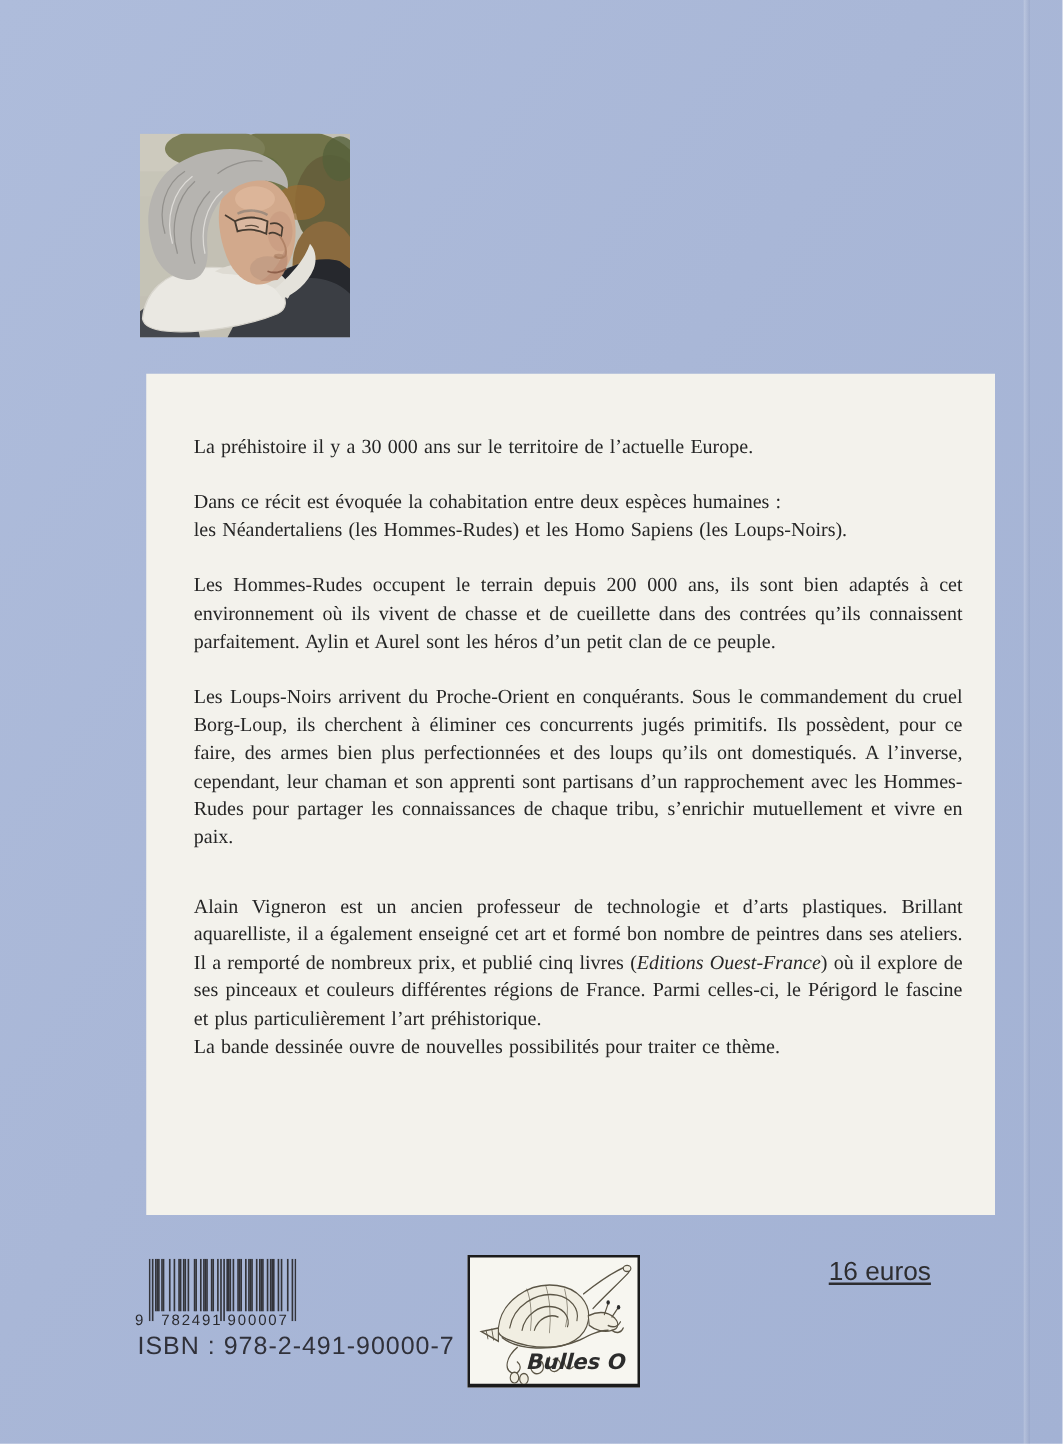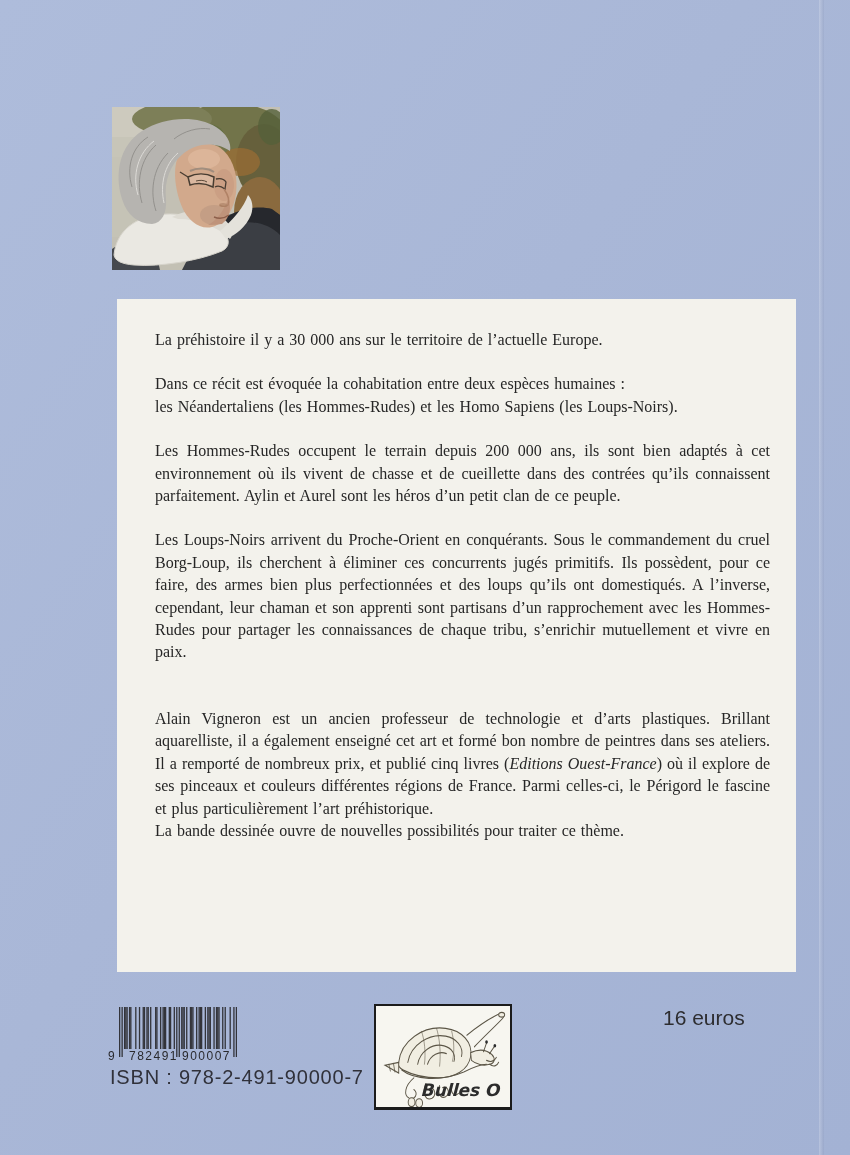--- a/index.html
+++ b/index.html
@@ -18,30 +18,30 @@
     background: linear-gradient(to right, rgba(255,255,255,0.22), rgba(110,122,158,0.16));
   }
   .photo {
     position: absolute; left: 112px; top: 107px; width: 168px; height: 163px;
   }
   .photo svg { display: block; width: 100%; height: 100%; }
   .panel {
     position: absolute; left: 117px; top: 299px; width: 679px; height: 673px;
     background: #f3f2ec;
     box-sizing: border-box;
-    padding: 30px 26px 0 38px;
+    padding: 48px 26px 0 38px;
     color: #262626;
     font-size: 16px; line-height: 22.4px;
     word-spacing: 1px;
     overflow: hidden;
   }
   .para { margin: 0 0 22px 0; }
   .no-gap { margin-bottom: 0; }
   .just { text-align: justify; }
-  .bio-gap { margin-top: 44px; }
+  .bio-gap { margin-top: 33px; }
   .barcode {
     position: absolute; left: 108px; top: 1005px; width: 140px; height: 60px;
   }
   .barcode svg {
     position: absolute; left: 11px; top: 2px;
   }
   .bc-digits {
     position: absolute; top: 44px;
     font-family: "Liberation Sans", sans-serif;
     font-size: 12px; color: #2a2a2e;
@@ -65,21 +65,21 @@
   .logo-name {
     position: absolute; right: 9px; bottom: 7px;
     font-family: "DejaVu Sans", sans-serif;
     font-style: italic; font-weight: 600;
     font-size: 17px; color: #2c2c2c;
     transform: skewX(-4deg);
   }
   .price {
     position: absolute; left: 663px; top: 1006px;
     font-family: "Liberation Sans", sans-serif;
-    font-size: 21px; color: #2d2d30;
+    font-size: 21px; color: #2d2d30; text-decoration: underline;
   }
 </style>
 </head>
 <body>
 
 <div class="cover">
 
   <div class="crease"></div>
 
   <div class="photo">

